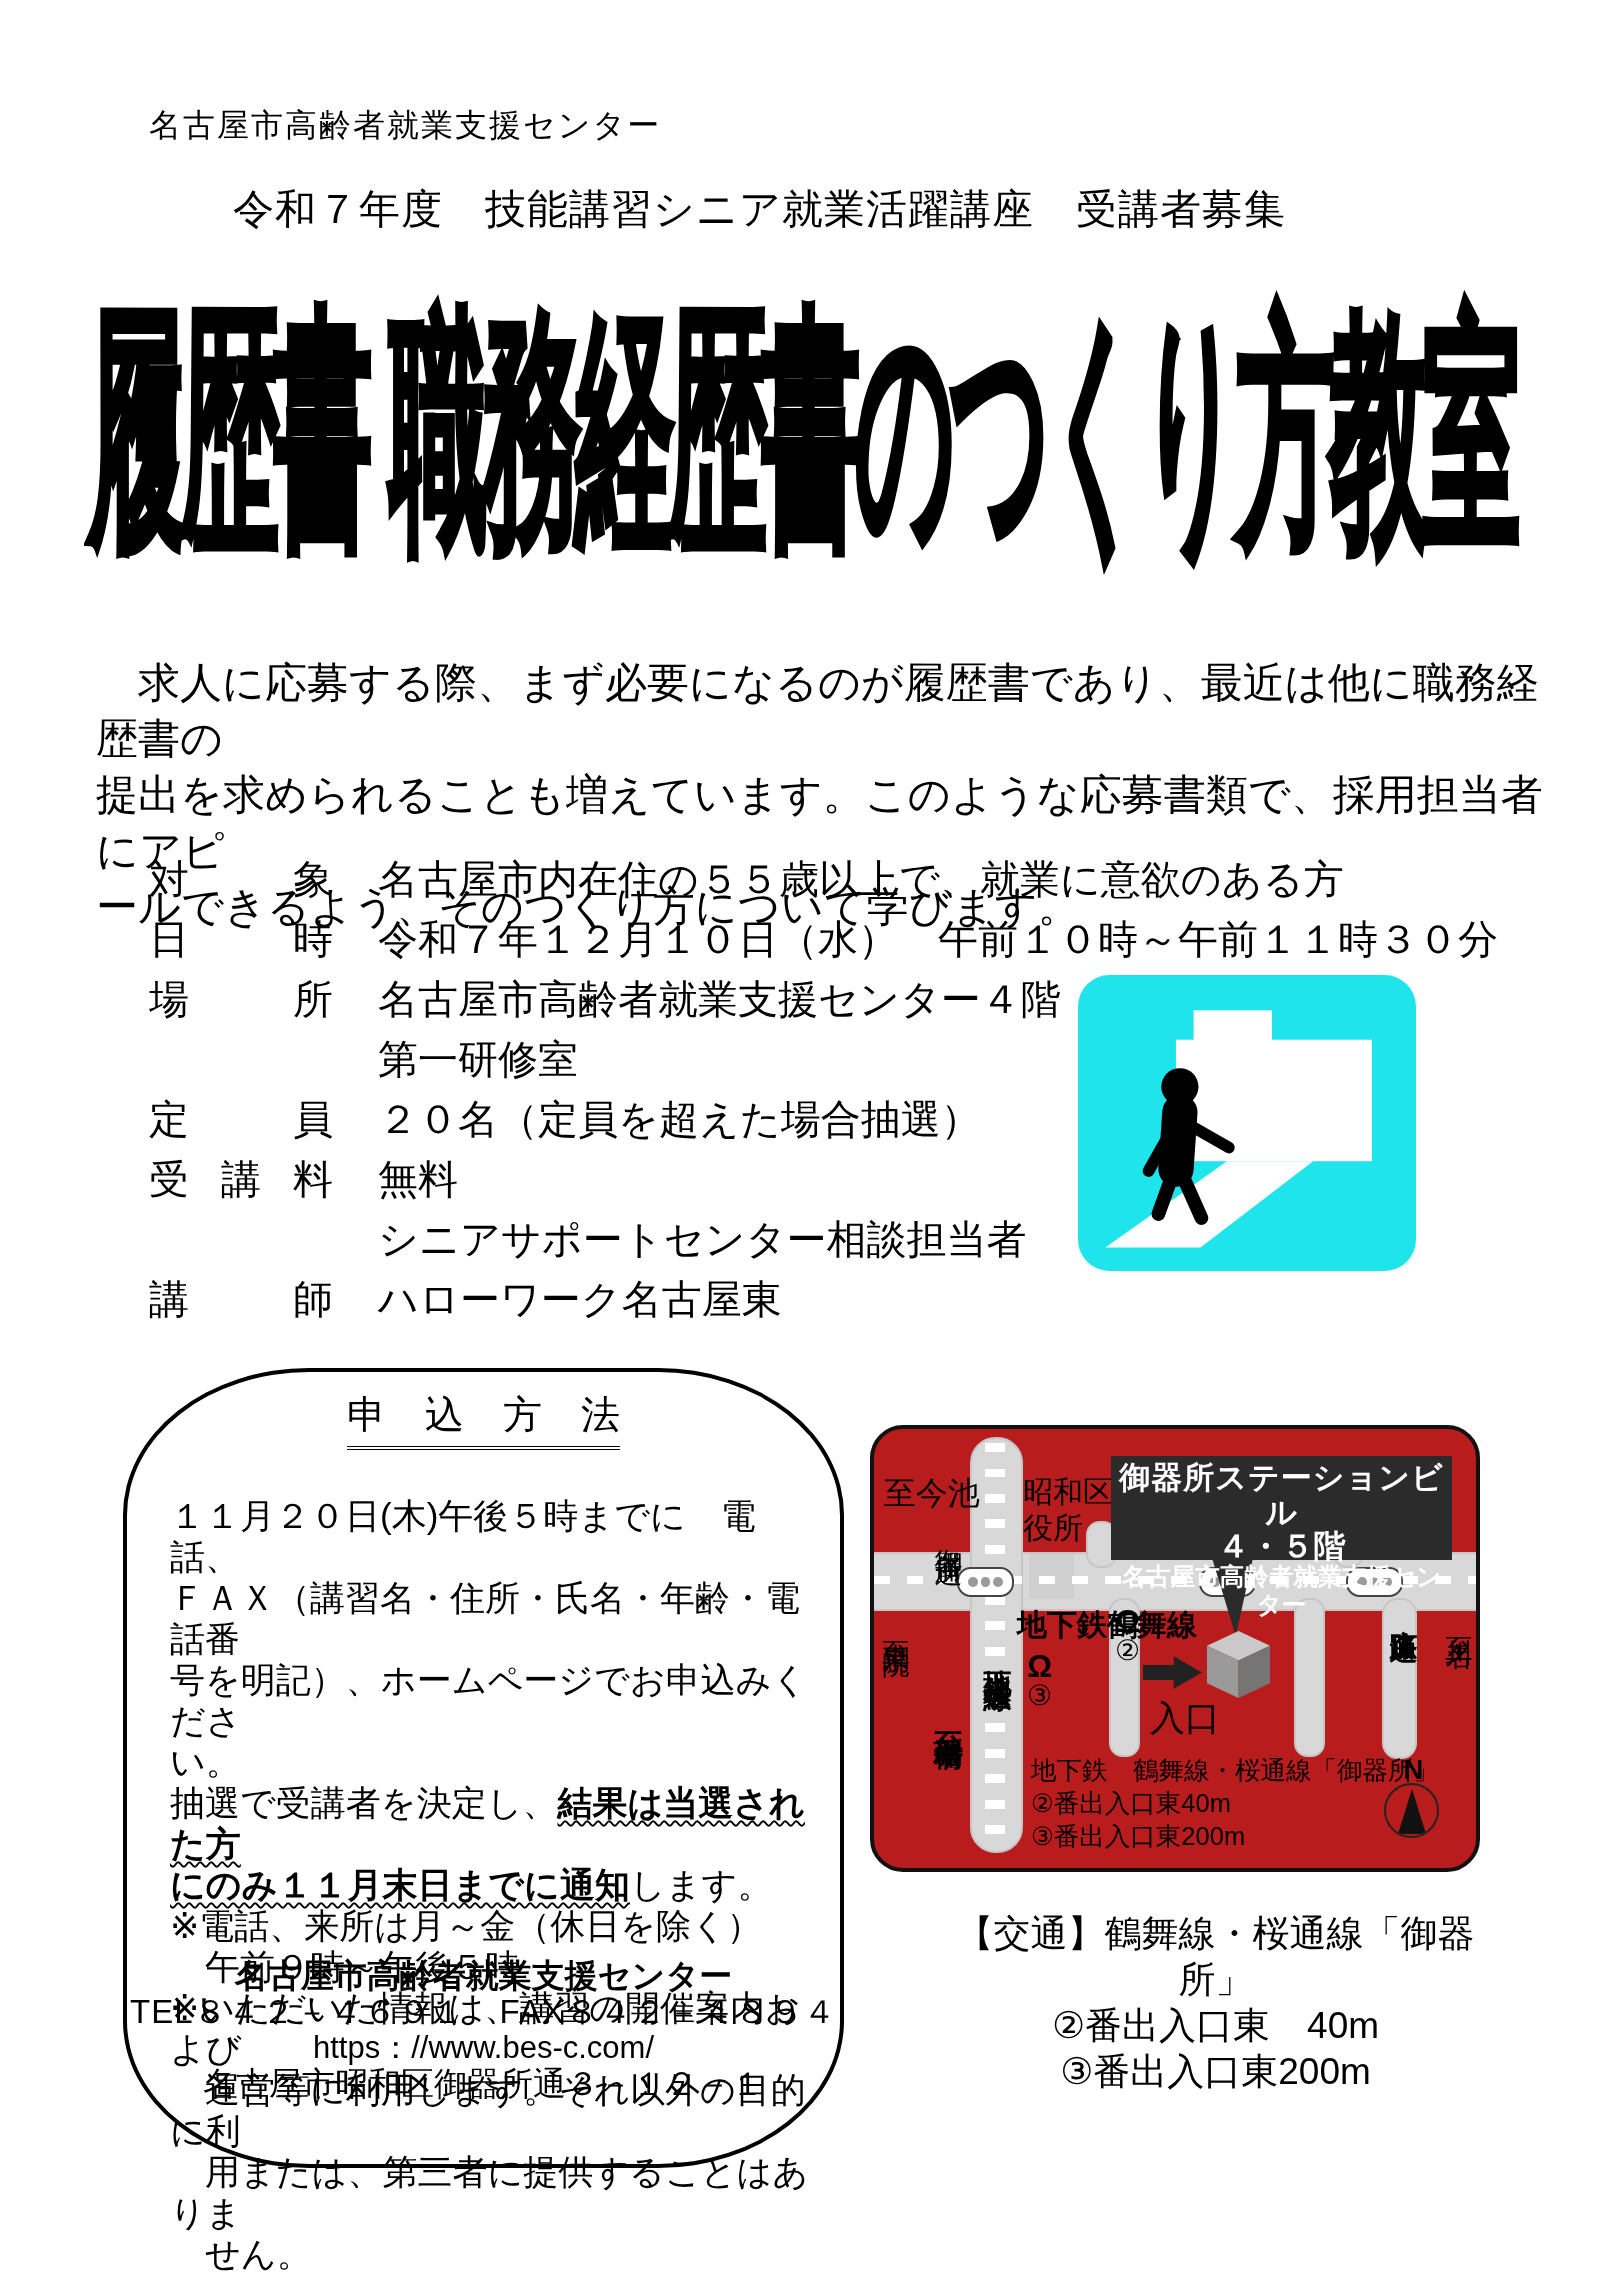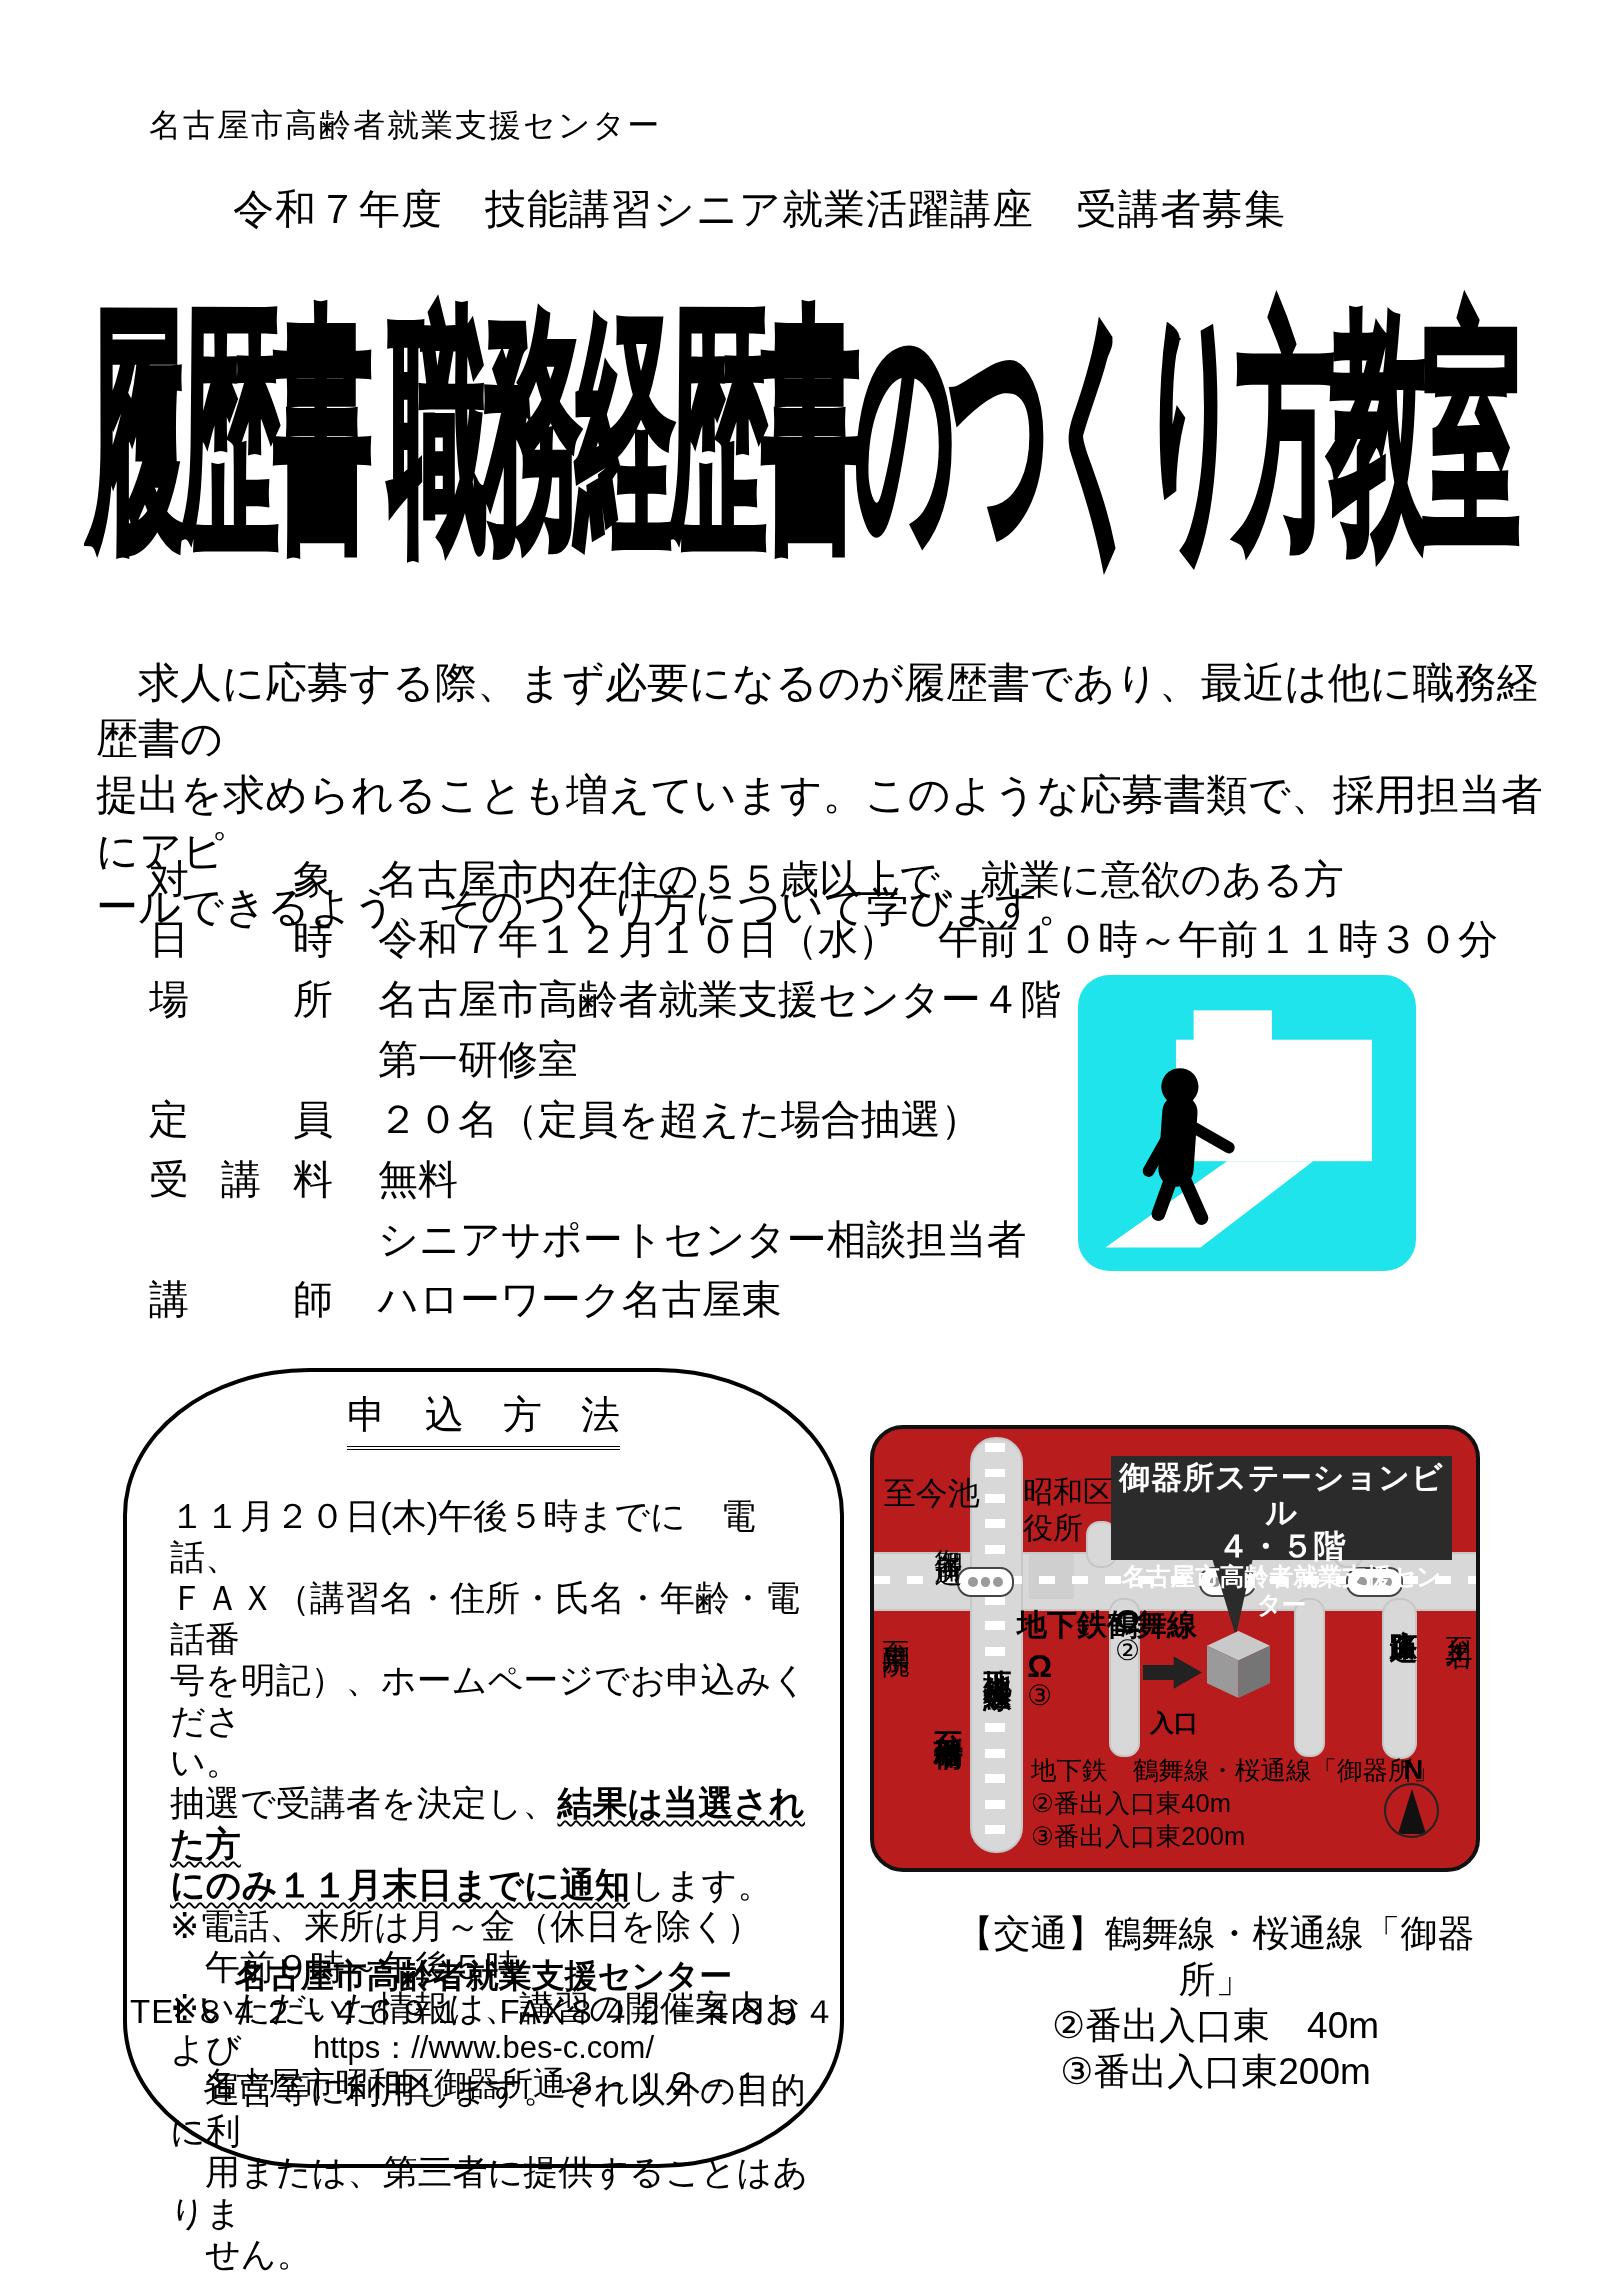--- a/index.html
+++ b/index.html
@@ -50,21 +50,21 @@
   .station i{width:9.8px;height:9.8px;border-radius:50%;background:#9a9a9a;}
   .bbox{position:absolute;left:237px;top:27.4px;width:341px;height:104px;background:#2b2b2b;
         color:#fff;text-align:center;z-index:5;padding-top:3.9px;box-sizing:border-box;}
   .bbox .l1{font-size:31px;font-weight:700;line-height:35px;letter-spacing:1px;}
   .bbox .l2{font-size:32px;font-weight:700;line-height:33px;}
   .bbox .l3{font-size:24.5px;font-weight:700;line-height:28px;}
   .pointer{position:absolute;left:338px;top:129px;width:41px;height:78px;background:#2b2b2b;
         clip-path:polygon(0 0,100% 0,58% 100%);z-index:4;}
   .entr-arrow{position:absolute;left:269px;top:225px;width:59px;height:37px;background:#222;
         clip-path:polygon(0 30%,52% 30%,52% 6%,100% 50%,52% 94%,52% 70%,0 70%);z-index:5;}
-  .entr-label{position:absolute;left:276px;top:278px;font-size:24px;font-weight:700;z-index:5;}
+  .entr-label{position:absolute;left:276px;top:266px;font-size:35px;font-weight:400;z-index:5;}
   .exitg{position:absolute;z-index:4;text-align:center;line-height:29px;font-size:28px;}
   .exitg .om{font-size:31px;font-weight:700;display:block;}
   .minfo{position:absolute;left:157px;top:325px;font-size:25.5px;line-height:33px;white-space:pre-line;z-index:4;}
   .compass{position:absolute;left:510px;top:327px;width:59px;text-align:center;z-index:4;}
   .compass .n{font-size:27.4px;font-weight:700;line-height:27.4px;}
   .compass .circ{width:55px;height:55px;border:2.9px solid #222;border-radius:50%;box-sizing:border-box;
         display:flex;align-items:flex-end;justify-content:center;overflow:hidden;}
   .compass .tri{width:0;height:0;border-left:14.7px solid transparent;border-right:14.7px solid transparent;
         border-bottom:45px solid #111;margin-bottom:2.9px;}
   .sq{position:absolute;left:155px;top:125px;width:45px;height:45px;background:#cfcfcf;z-index:1;}

